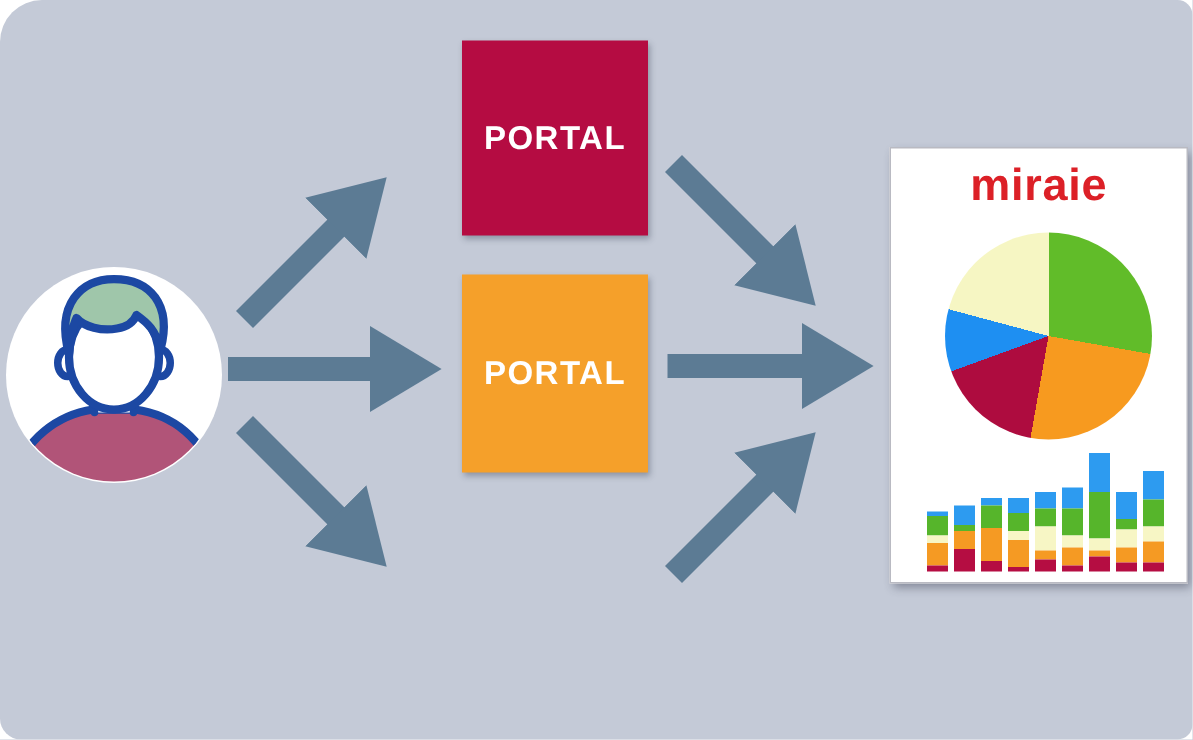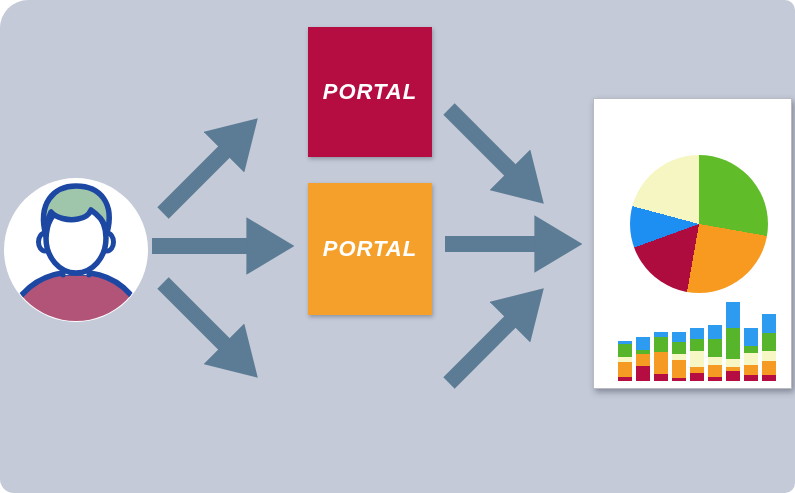--- a/index.html
+++ b/index.html
@@ -2,21 +2,21 @@
 <html><head>
 <meta charset="utf-8">
 <style>
   html,body{margin:0;padding:0;}
   body{
     width:795px;height:493px;overflow:hidden;background:#ffffff;
     font-family:"Liberation Sans","DejaVu Sans",sans-serif;position:relative;
   }
   .stage{
     position:absolute;left:0;top:0;width:795px;height:493px;
-    background:#c4cad7;border-radius:28px 10px 10px 14px;font-style:italic;
+    background:#c4cad7;border-radius:28px 10px 10px 14px;
   }
   .arrows{position:absolute;left:0;top:0;}
   .avatar{position:absolute;left:4px;top:178px;width:144px;height:144px;}
   .avatar svg{display:block;width:144px;height:144px;}
   .box{
     position:absolute;width:124px;display:flex;align-items:center;justify-content:center;
     font-weight:bold;box-shadow:1px 2px 4px rgba(40,50,70,.35);
   }
   .box1{left:308px;top:27px;height:130px;font-size:22px;letter-spacing:1px;}
   .box2{left:308px;top:183px;height:132px;font-size:22px;letter-spacing:1px;}
@@ -76,20 +76,21 @@
   </div>
 
   <div class="box box1" style="background: rgb(181, 12, 66); color: rgb(255, 255, 255);">
     <span>PORTAL</span>
   </div>
   <div class="box box2" style="background: rgb(245, 160, 42); color: rgb(255, 255, 255);">
     <span>PORTAL</span>
   </div>
 
   <div class="card">
+    <div class="logo" style="color: rgb(220, 32, 39);">miraie</div>
     <div class="pie" style="background: conic-gradient(rgb(97, 188, 41) 0deg, rgb(97, 188, 41) 100deg, rgb(247, 154, 31) 100deg, rgb(247, 154, 31) 190deg, rgb(174, 12, 63) 190deg, rgb(174, 12, 63) 250deg, rgb(30, 143, 242) 250deg, rgb(30, 143, 242) 285deg, rgb(246, 246, 195) 285deg, rgb(246, 246, 195) 360deg);"></div>
     <div class="bars">
         <div class="bar">
           <div class="seg" style="height: 4px; background: rgb(181, 13, 66);"></div>
           <div class="seg" style="height: 15px; background: rgb(245, 154, 35);"></div>
           <div class="seg" style="height: 5px; background: rgb(247, 246, 197);"></div>
           <div class="seg" style="height: 13px; background: rgb(86, 181, 43);"></div>
           <div class="seg" style="height: 3px; background: rgb(45, 155, 240);"></div>
         </div>
         <div class="bar">

